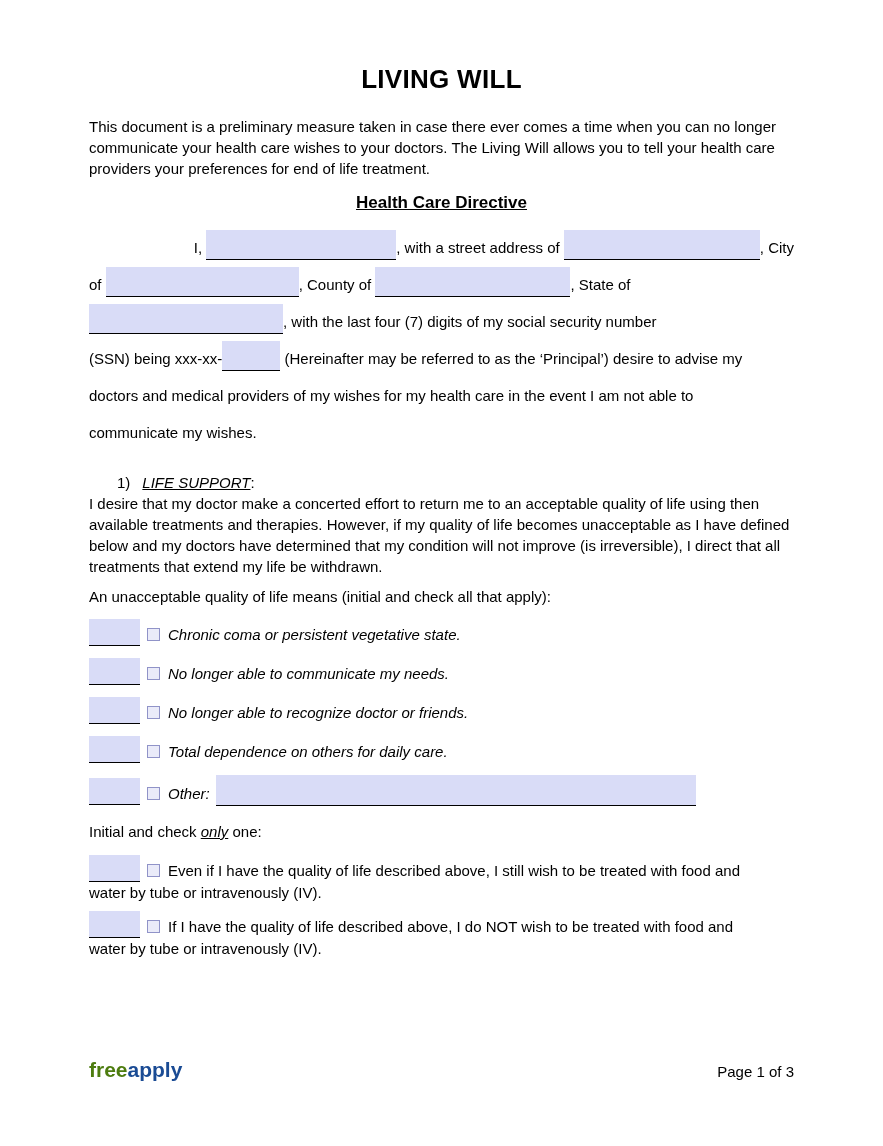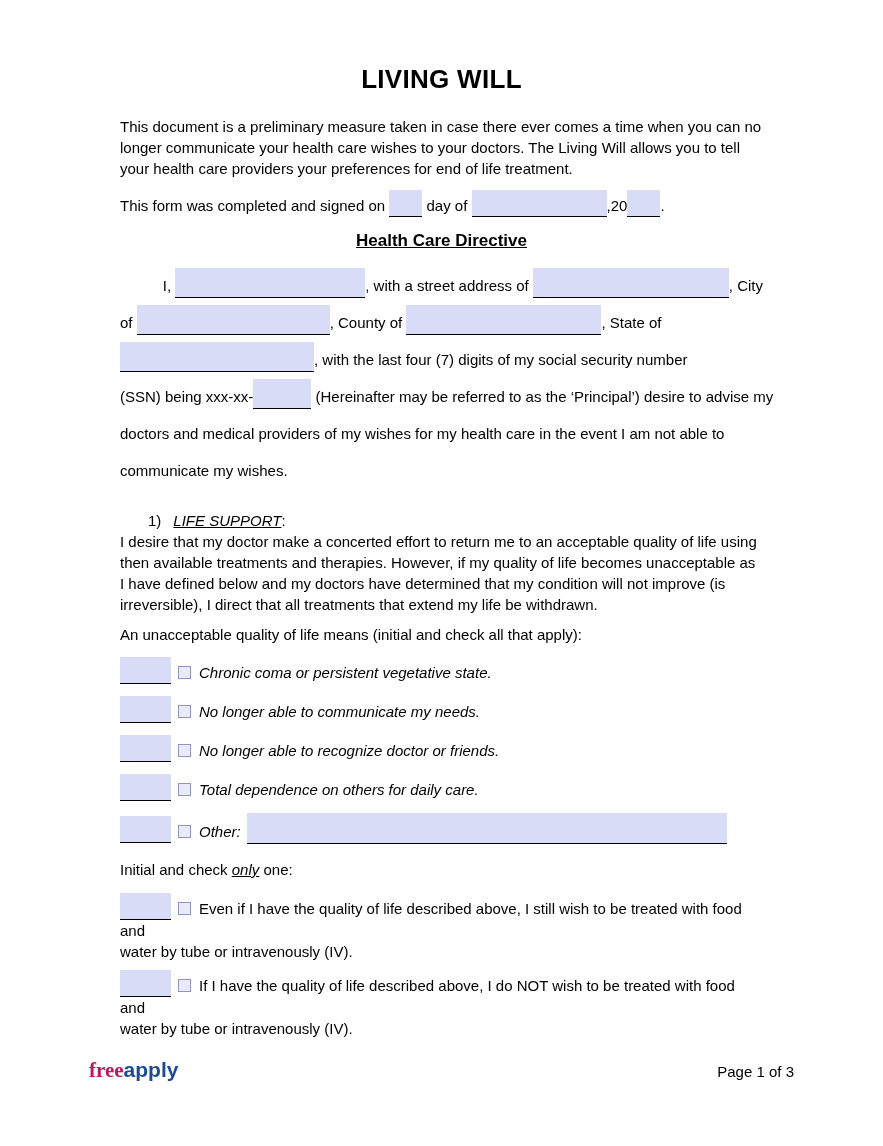--- a/index.html
+++ b/index.html
@@ -4,21 +4,21 @@
 <style>
   html,body { margin:0; padding:0; background:#ffffff; }
   .page {
     position:relative;
     width:883px; height:1146px;
     background:#ffffff;
     font-family:"Liberation Sans","DejaVu Sans",sans-serif;
     font-size:15px; line-height:21px; color:#000;
     overflow:hidden;
   }
-  .content { padding:0 120px; }
+  .content { padding:0 89px; }
 
   h1.doc-title {
     margin:0; padding-top:64px;
     text-align:center;
     font-size:26px; line-height:30px; font-weight:bold;
     letter-spacing:0.3px;
   }
 
   p.intro { margin:22px 0 0 0; }
 
@@ -82,35 +82,34 @@
   p.only-intro { margin:15px 0 13px 0; }
   .em-underline { font-style:italic; text-decoration:underline; }
   .check-item { margin-bottom:8px; }
 
   .footer {
     position:absolute;
     left:89px; right:89px; top:1058px;
     display:flex; justify-content:space-between; align-items:baseline;
   }
   .logo { font-size:21px; font-weight:bold; line-height:24px; }
-  .logo .free  { color:#be185d;font-family:Liberation Serif, serif; }
+  .logo .free  { color:#4d7c0f; }
   .logo .forms { color:#1a4b94; }
   .page-num { font-size:15px; }
 </style>
 </head>
 <body>
 
 <div class="page">
   <div class="content">
 
     <h1 class="doc-title">LIVING WILL</h1>
 
     <p class="intro">This document is a preliminary measure taken in case there ever comes a time when you can no longer communicate your health care wishes to your doctors. The Living Will allows you to tell your health care providers your preferences for end of life treatment.</p>
 
-    <div class="signed"><span>This form was completed and signed on</span> <span class="blank w-day"></span> <span>day of</span> <span class="blank w-month"></span><span>,20</span><span class="blank w-year"></span><span>.</span></div>
 
     <h2 class="hcd-heading">Health Care Directive</h2>
 
     <div class="fline first mid"><span>I,</span> <span class="blank lg w-name"></span><span>, with a street address of</span> <span class="blank lg w-street"></span><span>, City</span></div>
 
     <div class="fline mid"><span>of</span> <span class="blank lg w-city"></span><span>, County of</span> <span class="blank lg w-county"></span><span>, State of</span></div>
 
     <div class="fline mid"><span class="blank lg w-state"></span><span>, with the last four (7) digits of my social security number</span></div>
 
     <div class="fline gap"><span>(SSN) being xxx-xx-</span><span class="blank lg w-ssn"></span> <span>(Hereinafter may be referred to as the ‘Principal’) desire to advise my</span></div>

